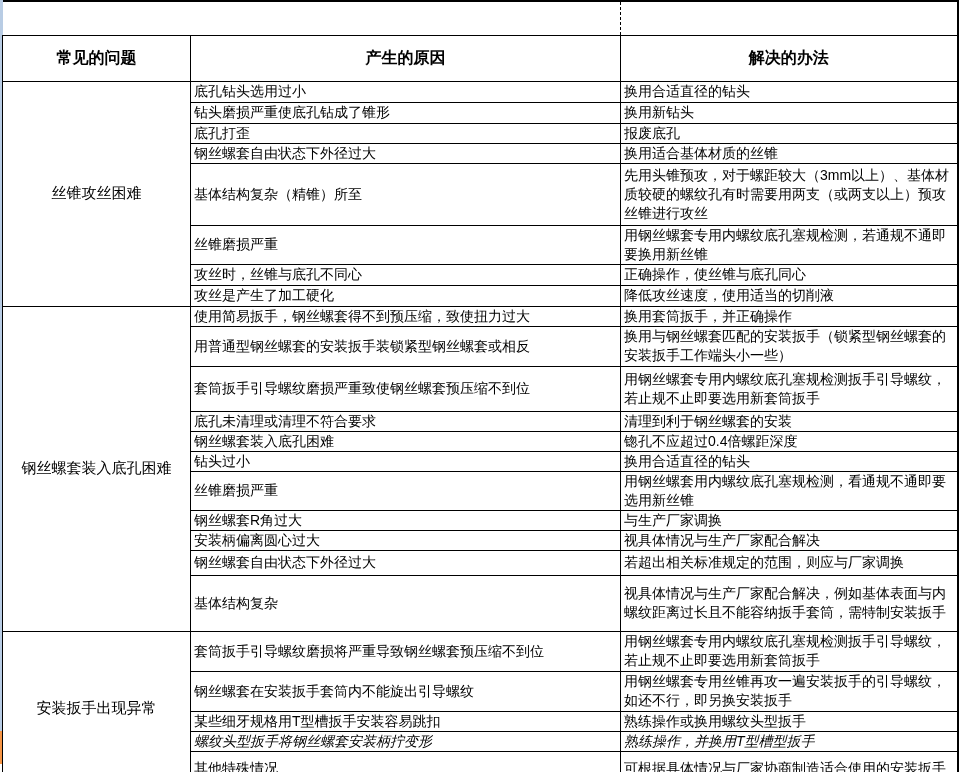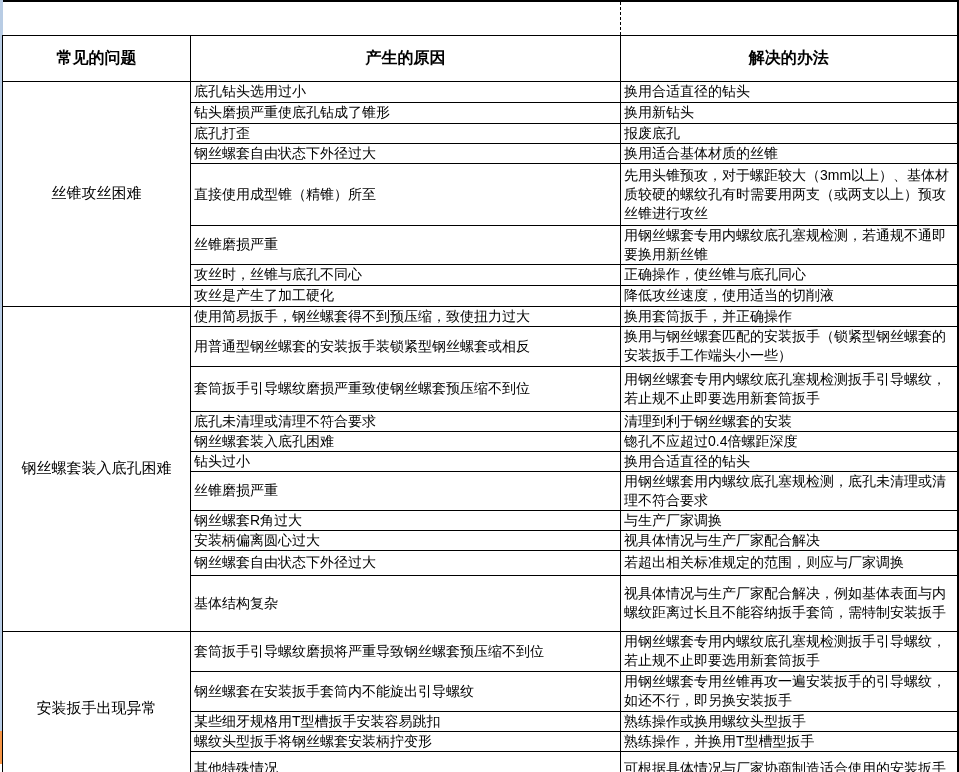--- a/index.html
+++ b/index.html
@@ -84,21 +84,21 @@
         </tr>
         <tr style="height: 20px; margin-left: 36px;">
           <td class="cause">底孔打歪</td>
           <td class="solution dash-left">报废底孔</td>
         </tr>
         <tr style="height: 20px;">
           <td class="cause">钢丝螺套自由状态下外径过大</td>
           <td class="solution dash-left">换用适合基体材质的丝锥</td>
         </tr>
         <tr style="height: 62px;">
-          <td class="cause">直接使用成型锥（精锥）所至</td>
+          <td class="cause">基体结构复杂（精锥）所至</td>
           <td class="solution dash-left">先用头锥预攻，对于螺距较大（3mm以上）、基体材质较硬的螺纹孔有时需要用两支（或两支以上）预攻丝锥进行攻丝</td>
         </tr>
         <tr style="height: 39px;">
           <td class="cause">丝锥磨损严重</td>
           <td class="solution dash-left">用钢丝螺套专用内螺纹底孔塞规检测，若通规不通即要换用新丝锥</td>
         </tr>
         <tr style="height: 21px;">
           <td class="cause">攻丝时，丝锥与底孔不同心</td>
           <td class="solution dash-left">正确操作，使丝锥与底孔同心</td>
         </tr>
@@ -126,21 +126,21 @@
         <tr style="height: 18px;">
           <td class="cause">钢丝螺套装入底孔困难</td>
           <td class="solution dash-left">锪孔不应超过0.4倍螺距深度</td>
         </tr>
         <tr style="height: 20px; margin-top: 32px;">
           <td class="cause">钻头过小</td>
           <td class="solution dash-left">换用合适直径的钻头</td>
         </tr>
         <tr style="height: 38px;">
           <td class="cause">丝锥磨损严重</td>
-          <td class="solution dash-left">用钢丝螺套用内螺纹底孔塞规检测，底孔未清理或清理不符合要求</td>
+          <td class="solution dash-left">用钢丝螺套用内螺纹底孔塞规检测，看通规不通即要选用新丝锥</td>
         </tr>
         <tr style="height: 19px;">
           <td class="cause">钢丝螺套R角过大</td>
           <td class="solution dash-left">与生产厂家调换</td>
         </tr>
         <tr style="height: 19px; padding-left: 12px;">
           <td class="cause">安装柄偏离圆心过大</td>
           <td class="solution dash-left">视具体情况与生产厂家配合解决</td>
         </tr>
         <tr style="height: 25px;">
@@ -157,21 +157,21 @@
           <td class="solution dash-left">用钢丝螺套专用内螺纹底孔塞规检测扳手引导螺纹，若止规不止即要选用新套筒扳手</td>
         </tr>
         <tr style="height: 40px;">
           <td class="cause">钢丝螺套在安装扳手套筒内不能旋出引导螺纹</td>
           <td class="solution dash-left">用钢丝螺套专用丝锥再攻一遍安装扳手的引导螺纹，如还不行，即另换安装扳手</td>
         </tr>
         <tr style="height: 20px;">
           <td class="cause">某些细牙规格用T型槽扳手安装容易跳扣</td>
           <td class="solution dash-left">熟练操作或换用螺纹头型扳手</td>
         </tr>
-        <tr style="height: 19px;">
+        <tr style="height: 19px; font-style: italic;">
           <td class="cause">螺纹头型扳手将钢丝螺套安装柄拧变形</td>
           <td class="solution dash-left">熟练操作，并换用T型槽型扳手</td>
         </tr>
         <tr style="height: 35px;">
           <td class="cause">其他特殊情况</td>
           <td class="solution dash-left">可根据具体情况与厂家协商制造适合使用的安装扳手</td>
         </tr>
       </tbody>
   </table>
 

